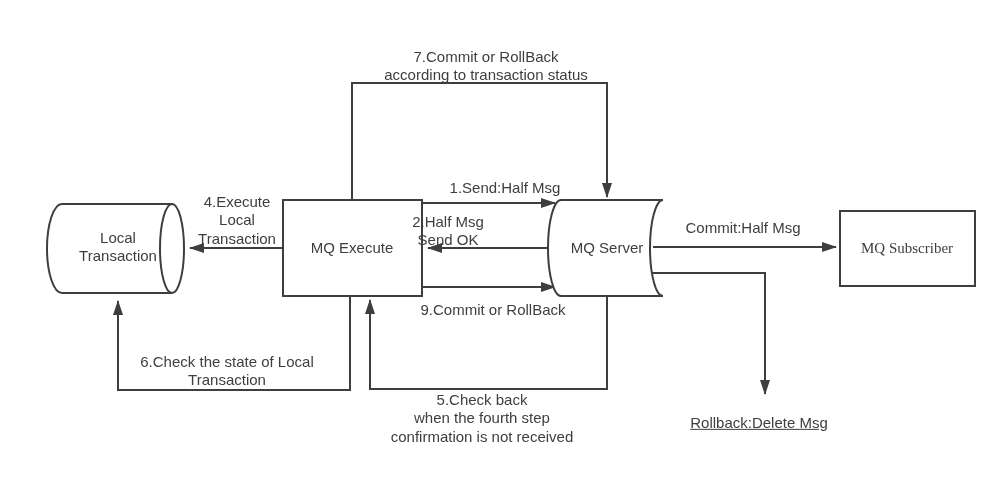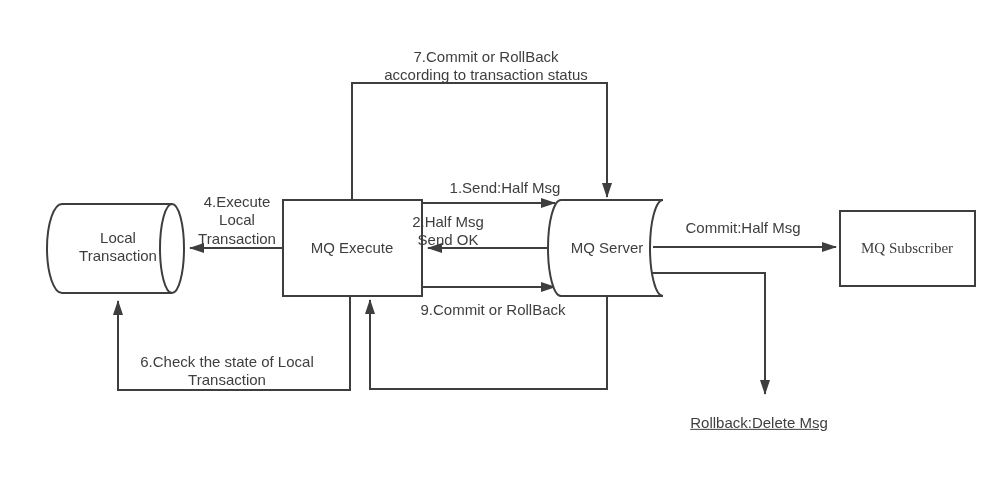--- a/index.html
+++ b/index.html
@@ -79,18 +79,21 @@
 
   <div class="lbl" style="left:486px; top:66px;">7.Commit or RollBack
 according to transaction status</div>
   <div class="lbl" style="left:490px; top:188px;margin-left:15px;">1.Send:Half Msg</div>
   <div class="lbl" style="left:448px; top:231px;">2.Half Msg
 Send OK</div>
   <div class="lbl" style="left:237px; top:220px;">4.Execute
 Local
 Transaction</div>
   <div class="lbl" style="left:493px; top:310px;">9.Commit or RollBack</div>
+  <div class="lbl" style="left:482px; top:418px;">5.Check back
+when the fourth step
+confirmation is not received</div>
   <div class="lbl" style="left:227px; top:371px;">6.Check the state of Local
 Transaction</div>
   <div class="lbl" style="left:743px; top:228px;">Commit:Half Msg</div>
   <div class="lbl" style="left:759px; top:423px;text-decoration:underline;">Rollback:Delete Msg</div>
 
 </div>
 
 </body></html>

